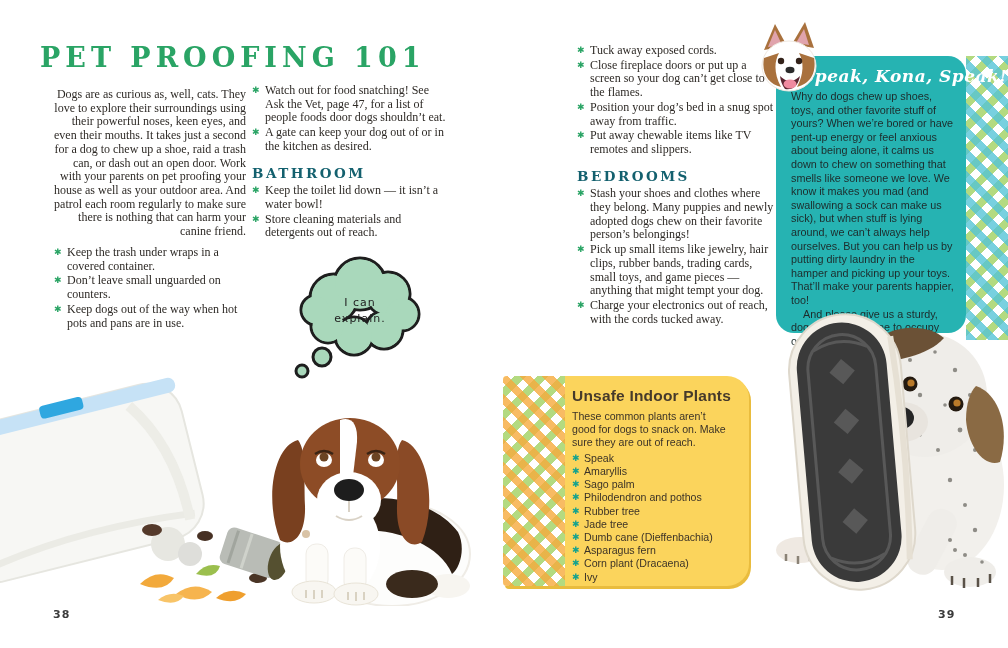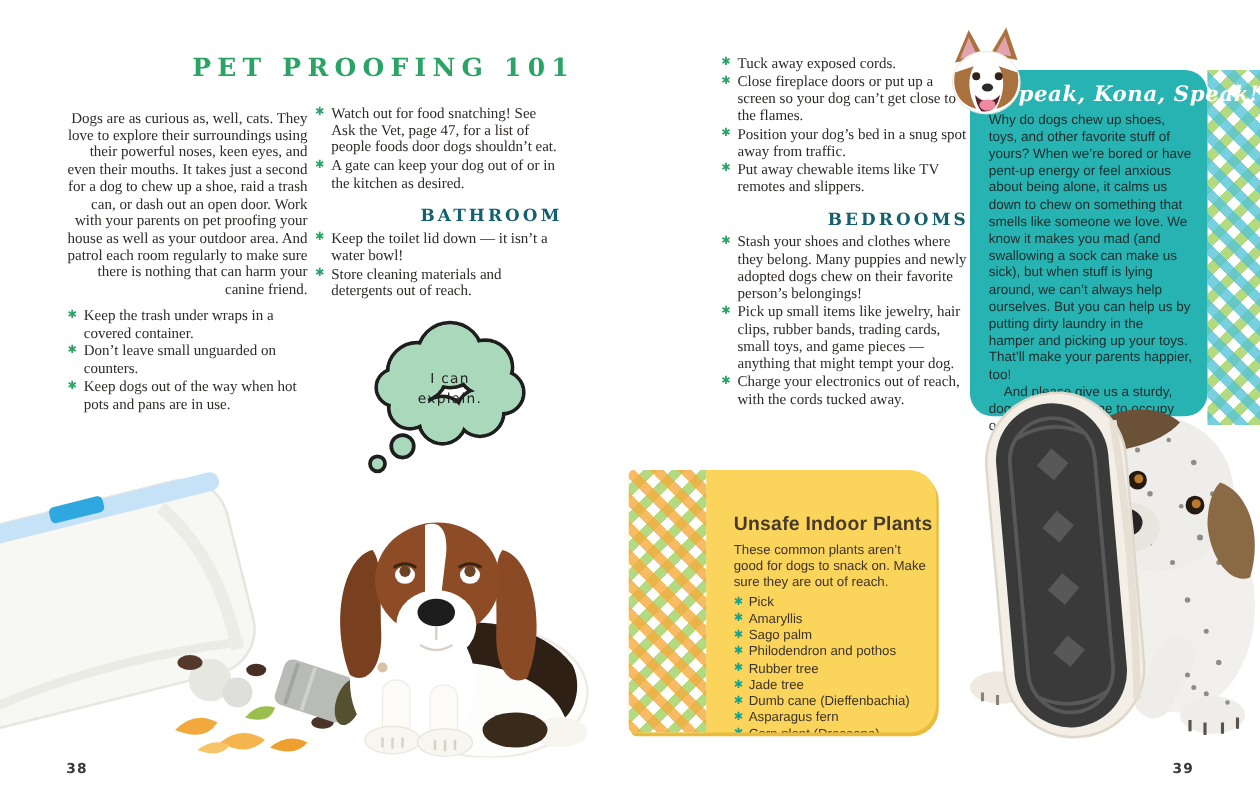--- a/index.html
+++ b/index.html
@@ -5,34 +5,34 @@
   html,body{margin:0;padding:0;}
   body{
     width:1008px;height:648px;background:#ffffff;
     font-family:"Liberation Serif", serif;
     overflow:hidden;
   }
   .spread{position:relative;width:1008px;height:648px;background:#fff;}
 
   
   .page-title{
-    position:absolute;left:40px;top:42px;width:420px;text-align:right;
-    font-family:"DejaVu Serif", serif;font-weight:bold;font-size:20px;
+    position:absolute;left:40px;top:42px;width:420px;text-align:left;
+    font-family:"DejaVu Serif", serif;font-weight:bold;font-size:27px;
     letter-spacing:5px;color:#2aa465;
   }
   .bodycol{position:absolute;font-size:12px;line-height:13.7px;color:#2e2a26;}
   .intro{left:54px;top:88px;width:192px;text-align:right;}
   .kitchen-block{left:54px;top:246px;width:198px;}
   .col2{left:252px;top:84px;width:198px;}
   .col3{left:577px;top:44px;width:198px;}
   .sec-head{
     font-family:"DejaVu Serif", serif;font-weight:bold;font-size:13.5px;
     letter-spacing:2.5px;color:#13606e;margin:0 0 4px 0;
   }
-  .gap-top{margin-top:13px;text-align:right;}
+  .gap-top{margin-top:13px;}
   .li{display:flex;margin-bottom:1px;}
   .mk{flex:0 0 13px;font-family:"DejaVu Sans", sans-serif;font-size:9px;line-height:13.7px;color:#2aa465;}
   .lt{flex:1;}
 
   
   .bubble{position:absolute;left:286px;top:254px;width:150px;height:125px;z-index:3;}
   .bubble text{
     font-family:"DejaVu Sans", sans-serif;font-size:11px;letter-spacing:1px;
     fill:#222;
   }
@@ -70,21 +70,21 @@
     font-family:"Liberation Sans", sans-serif;color:#3c3327;
     box-shadow:2px 3px 0 #e9bc3e;
   }
   .gingham-strip-left{
     position:absolute;left:0;top:0;width:62px;height:210px;
     background:
       repeating-linear-gradient(45deg, rgba(246,170,60,.8) 0 8px, rgba(255,255,255,0) 8px 16px),
       repeating-linear-gradient(-45deg, rgba(150,204,80,.72) 0 8px, rgba(255,255,255,0) 8px 16px),
       #fff;
   }
-  .plants-content{position:absolute;left:84px;top:11px;width:160px;margin-top:24px;}
+  .plants-content{position:absolute;left:69px;top:11px;width:160px;}
   .plants-title{
     font-weight:bold;font-size:15.5px;color:#463a2b;margin:0 0 5px 0;letter-spacing:0.2px;
   }
   .plants-intro{font-size:10.6px;line-height:12.9px;margin:0 0 3px 0;}
   .plants-box .li{margin-bottom:0;}
   .plants-box .mk{color:#14a28e;line-height:13.2px;flex:0 0 12px;}
   .plants-box .lt{font-size:10.6px;line-height:13.2px;}
 
   
   .pagenum{
@@ -291,21 +291,21 @@
     <ellipse cx="34" cy="64" rx="6.5" ry="4.5" fill="#f08aa0"></ellipse>
   </svg>
 
   <div class="plants-box">
     <div class="gingham-strip-left"></div>
     <div class="plants-content">
       <div class="plants-title">Unsafe Indoor Plants</div>
       <p class="plants-intro">These common plants aren’t good for dogs to snack on. Make sure they are out of reach.</p>
       <div class="li">
         <span class="mk">✱</span>
-        <span class="lt">Pick</span>
+        <span class="lt">Speak</span>
       </div>
       <div class="li">
         <span class="mk">✱</span>
         <span class="lt">Amaryllis</span>
       </div>
       <div class="li">
         <span class="mk">✱</span>
         <span class="lt">Sago palm</span>
       </div>
       <div class="li">

